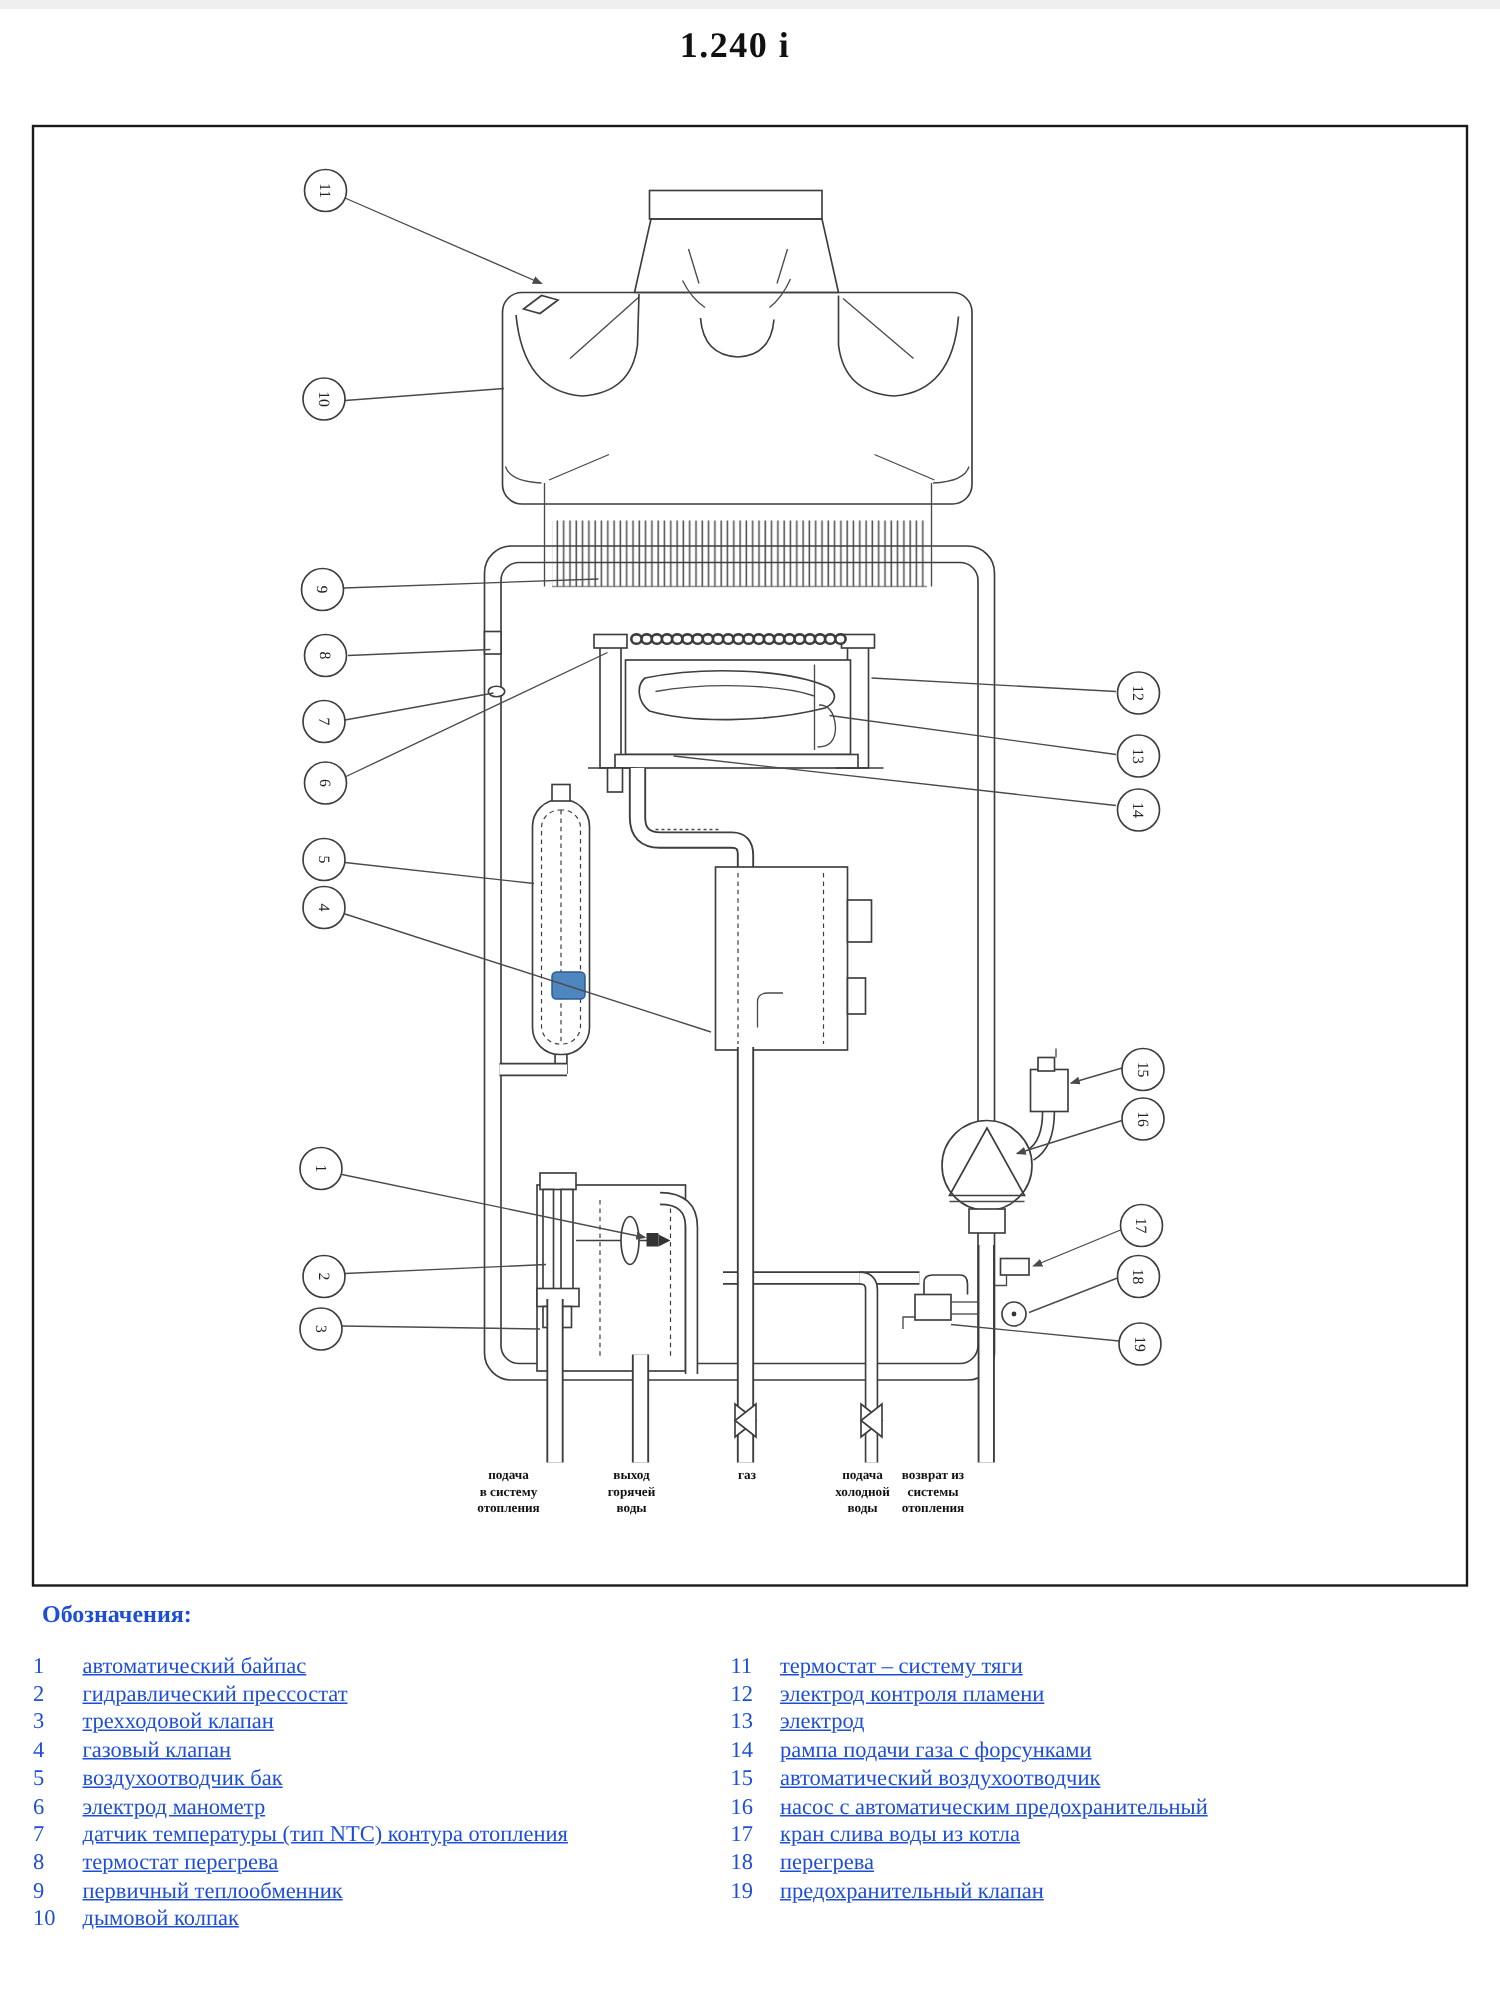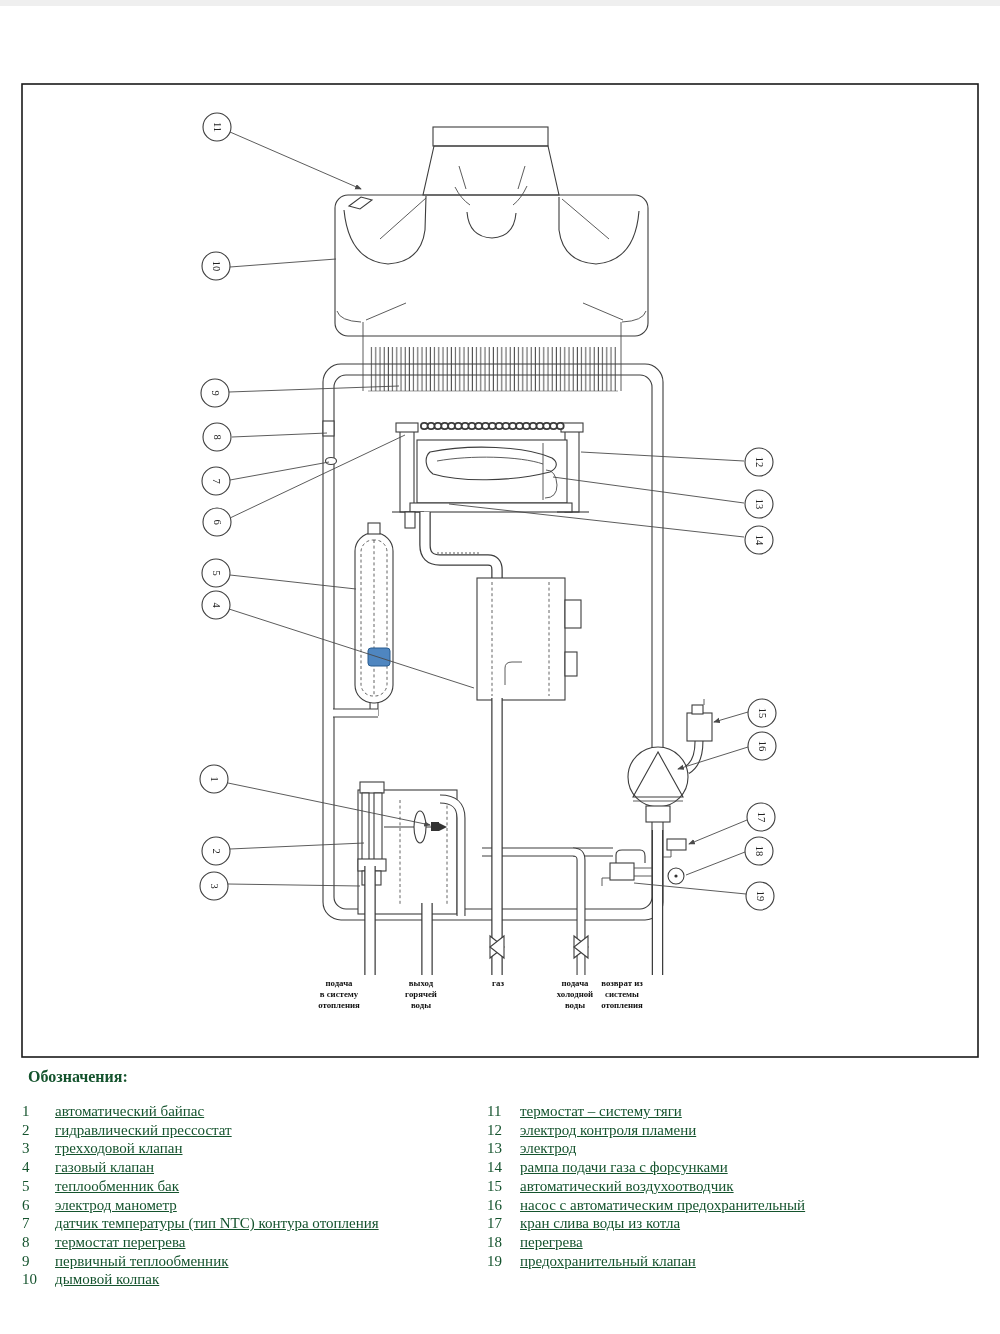--- a/index.html
+++ b/index.html
@@ -15,34 +15,35 @@
   .drk{fill:#333;stroke:none;}
   .thin{fill:none;stroke:#4a4a4a;stroke-width:0.9;}
   .dash{stroke-dasharray:3 2.6;stroke-width:0.8;}
   .pipe{fill:none;stroke:#3d3d3d;stroke-width:11.5;}
   .core{fill:none;stroke:#ffffff;stroke-width:9;}
   .pipe2{fill:none;stroke:#3d3d3d;stroke-width:9;}
   .core2{fill:none;stroke:#ffffff;stroke-width:6.8;}
   .ctext{font-size:10.5px;fill:#222;text-anchor:middle;font-family:"Liberation Serif",serif;}
   .plabel{font-size:8.8px;font-weight:bold;fill:#111;text-anchor:middle;font-family:"Liberation Serif",serif;}
   
-  .legend{position:absolute;left:22px;top:1068px;color:#14532d;width:950px;}
+  .legend{position:absolute;left:22px;top:1068px;color:#1d4ed8;width:950px;}
   .lhead{font-weight:bold;font-size:16px;margin:0 0 16px 6px;}
   .cols{position:relative;}
   .colL{position:absolute;left:0;top:0;width:450px;}
   .colR{position:absolute;left:465px;top:0;width:485px;}
   .lrow{display:flex;font-size:15px;line-height:18.7px;}
   .lnum{width:33px;flex:none;}
   .ltext{flex:1;text-decoration:underline;}
 </style>
 </head>
 <body>
 
 <div class="sheet">
   <div class="scanbar"></div>
+  <div class="title">1.240 i</div>
 
   <svg class="dsvg" width="1000" height="1334" viewBox="0 0 1000 1334">
     <defs>
       <pattern id="fins" width="4.2" height="10" patternUnits="userSpaceOnUse">
         <line x1="2" y1="0" x2="2" y2="10" stroke="#3d3d3d" stroke-width="1.05"></line>
       </pattern>
       <marker id="arr" markerWidth="9" markerHeight="8" refX="6.5" refY="3" orient="auto">
         <path d="M0,0 L7.5,3 L0,6 Z" fill="#4a4a4a"></path>
       </marker>
     </defs>
@@ -336,21 +337,21 @@
         <div class="lrow">
             <span class="lnum">3</span>
             <span class="ltext">трехходовой клапан</span>
           </div>
         <div class="lrow">
             <span class="lnum">4</span>
             <span class="ltext">газовый клапан</span>
           </div>
         <div class="lrow">
             <span class="lnum">5</span>
-            <span class="ltext">теплообменник бак</span>
+            <span class="ltext">воздухоотводчик бак</span>
           </div>
         <div class="lrow">
             <span class="lnum">6</span>
             <span class="ltext">электрод манометр</span>
           </div>
         <div class="lrow">
             <span class="lnum">7</span>
             <span class="ltext">датчик температуры (тип NTC) контура отопления</span>
           </div>
         <div class="lrow">

